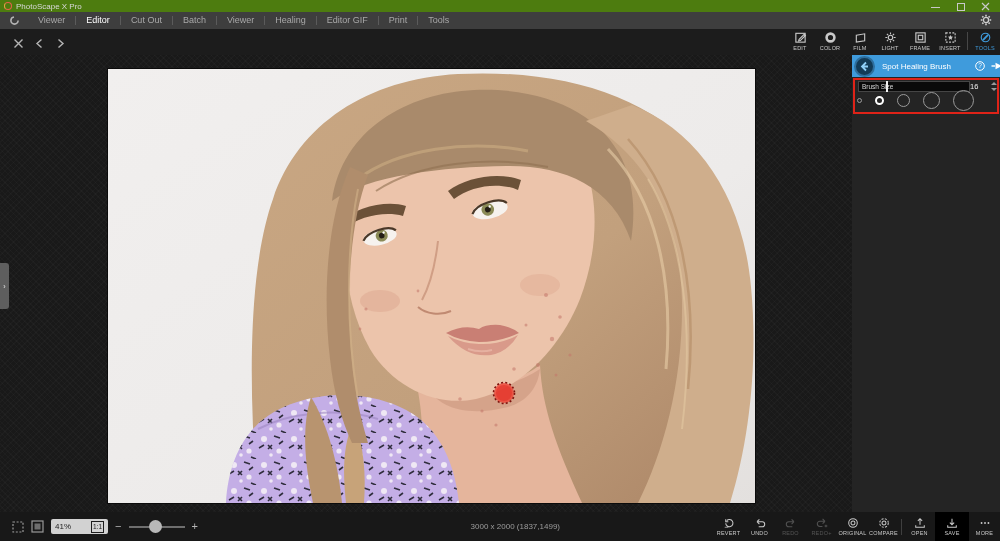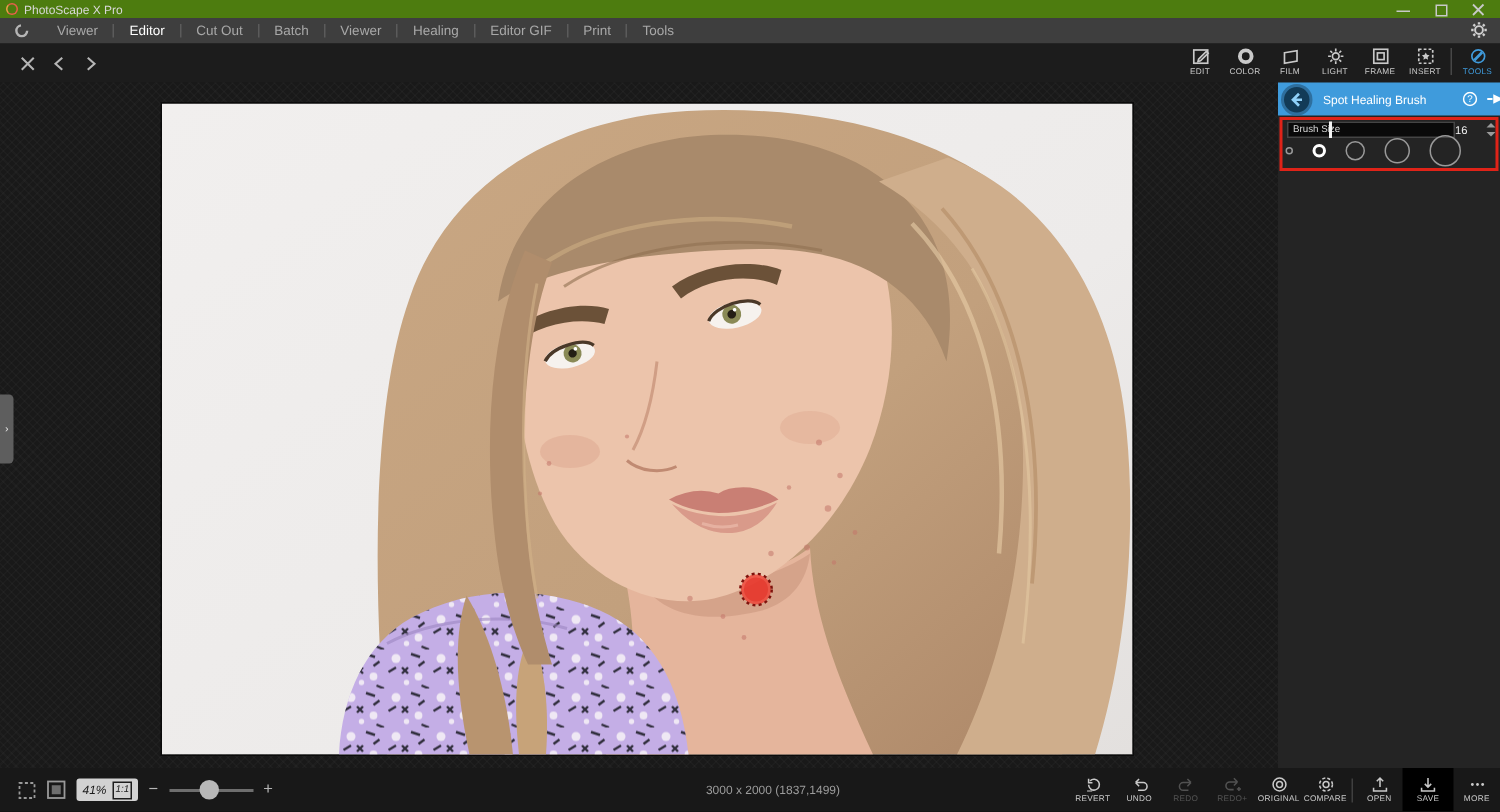--- a/index.html
+++ b/index.html
@@ -82,21 +82,21 @@
   .bcirc.c1 { width:5px;  height:5px;  }
   .bcirc.c2 { width:9px;  height:9px;  border:2px solid #ffffff; }
   .bcirc.c3 { width:13px; height:13px; }
   .bcirc.c4 { width:17px; height:17px; }
   .bcirc.c5 { width:21px; height:21px; }
 
   
   .statusbar { position:absolute; left:0; top:512px; width:1000px; height:29px; background:#181818; }
   .sb-left { position:absolute; left:12px; top:0; height:29px; display:flex; align-items:center; gap:7px; }
   .sb-ico svg { display:block; stroke:#9a9a9a; fill:none; stroke-width:1.2; }
-  .chip { background:#d2d2d2; border-radius:2px; height:15px; display:flex; align-items:center; padding:0 4px; gap:4px;font-style:italic; }
+  .chip { background:#d2d2d2; border-radius:2px; height:15px; display:flex; align-items:center; padding:0 4px; gap:20px; }
   .chip .zoom-val { font-size:8px; color:#1c1c1c; }
   .chip .ratio { border:1px solid #1c1c1c; font-size:6.5px; color:#1c1c1c; line-height:10px; height:12px; padding:0 1px; }
   .zoom-minus,.zoom-plus { color:#b5b5b5; font-size:11px; line-height:11px; }
   .zoom-slider { position:relative; width:56px; height:13px; }
   .zoom-slider .track { position:absolute; left:0; right:0; top:6px; height:2px; background:#6e6e6e; }
   .zoom-slider .handle { position:absolute; left:20px; top:0; width:13px; height:13px; border-radius:50%; background:#b8b8b8; }
 
   .sb-info { position:absolute; left:340px; top:0; width:220px; height:29px; line-height:29px; text-align:right;
              font-size:8px; color:#9c9c9c; white-space:nowrap; }
 

